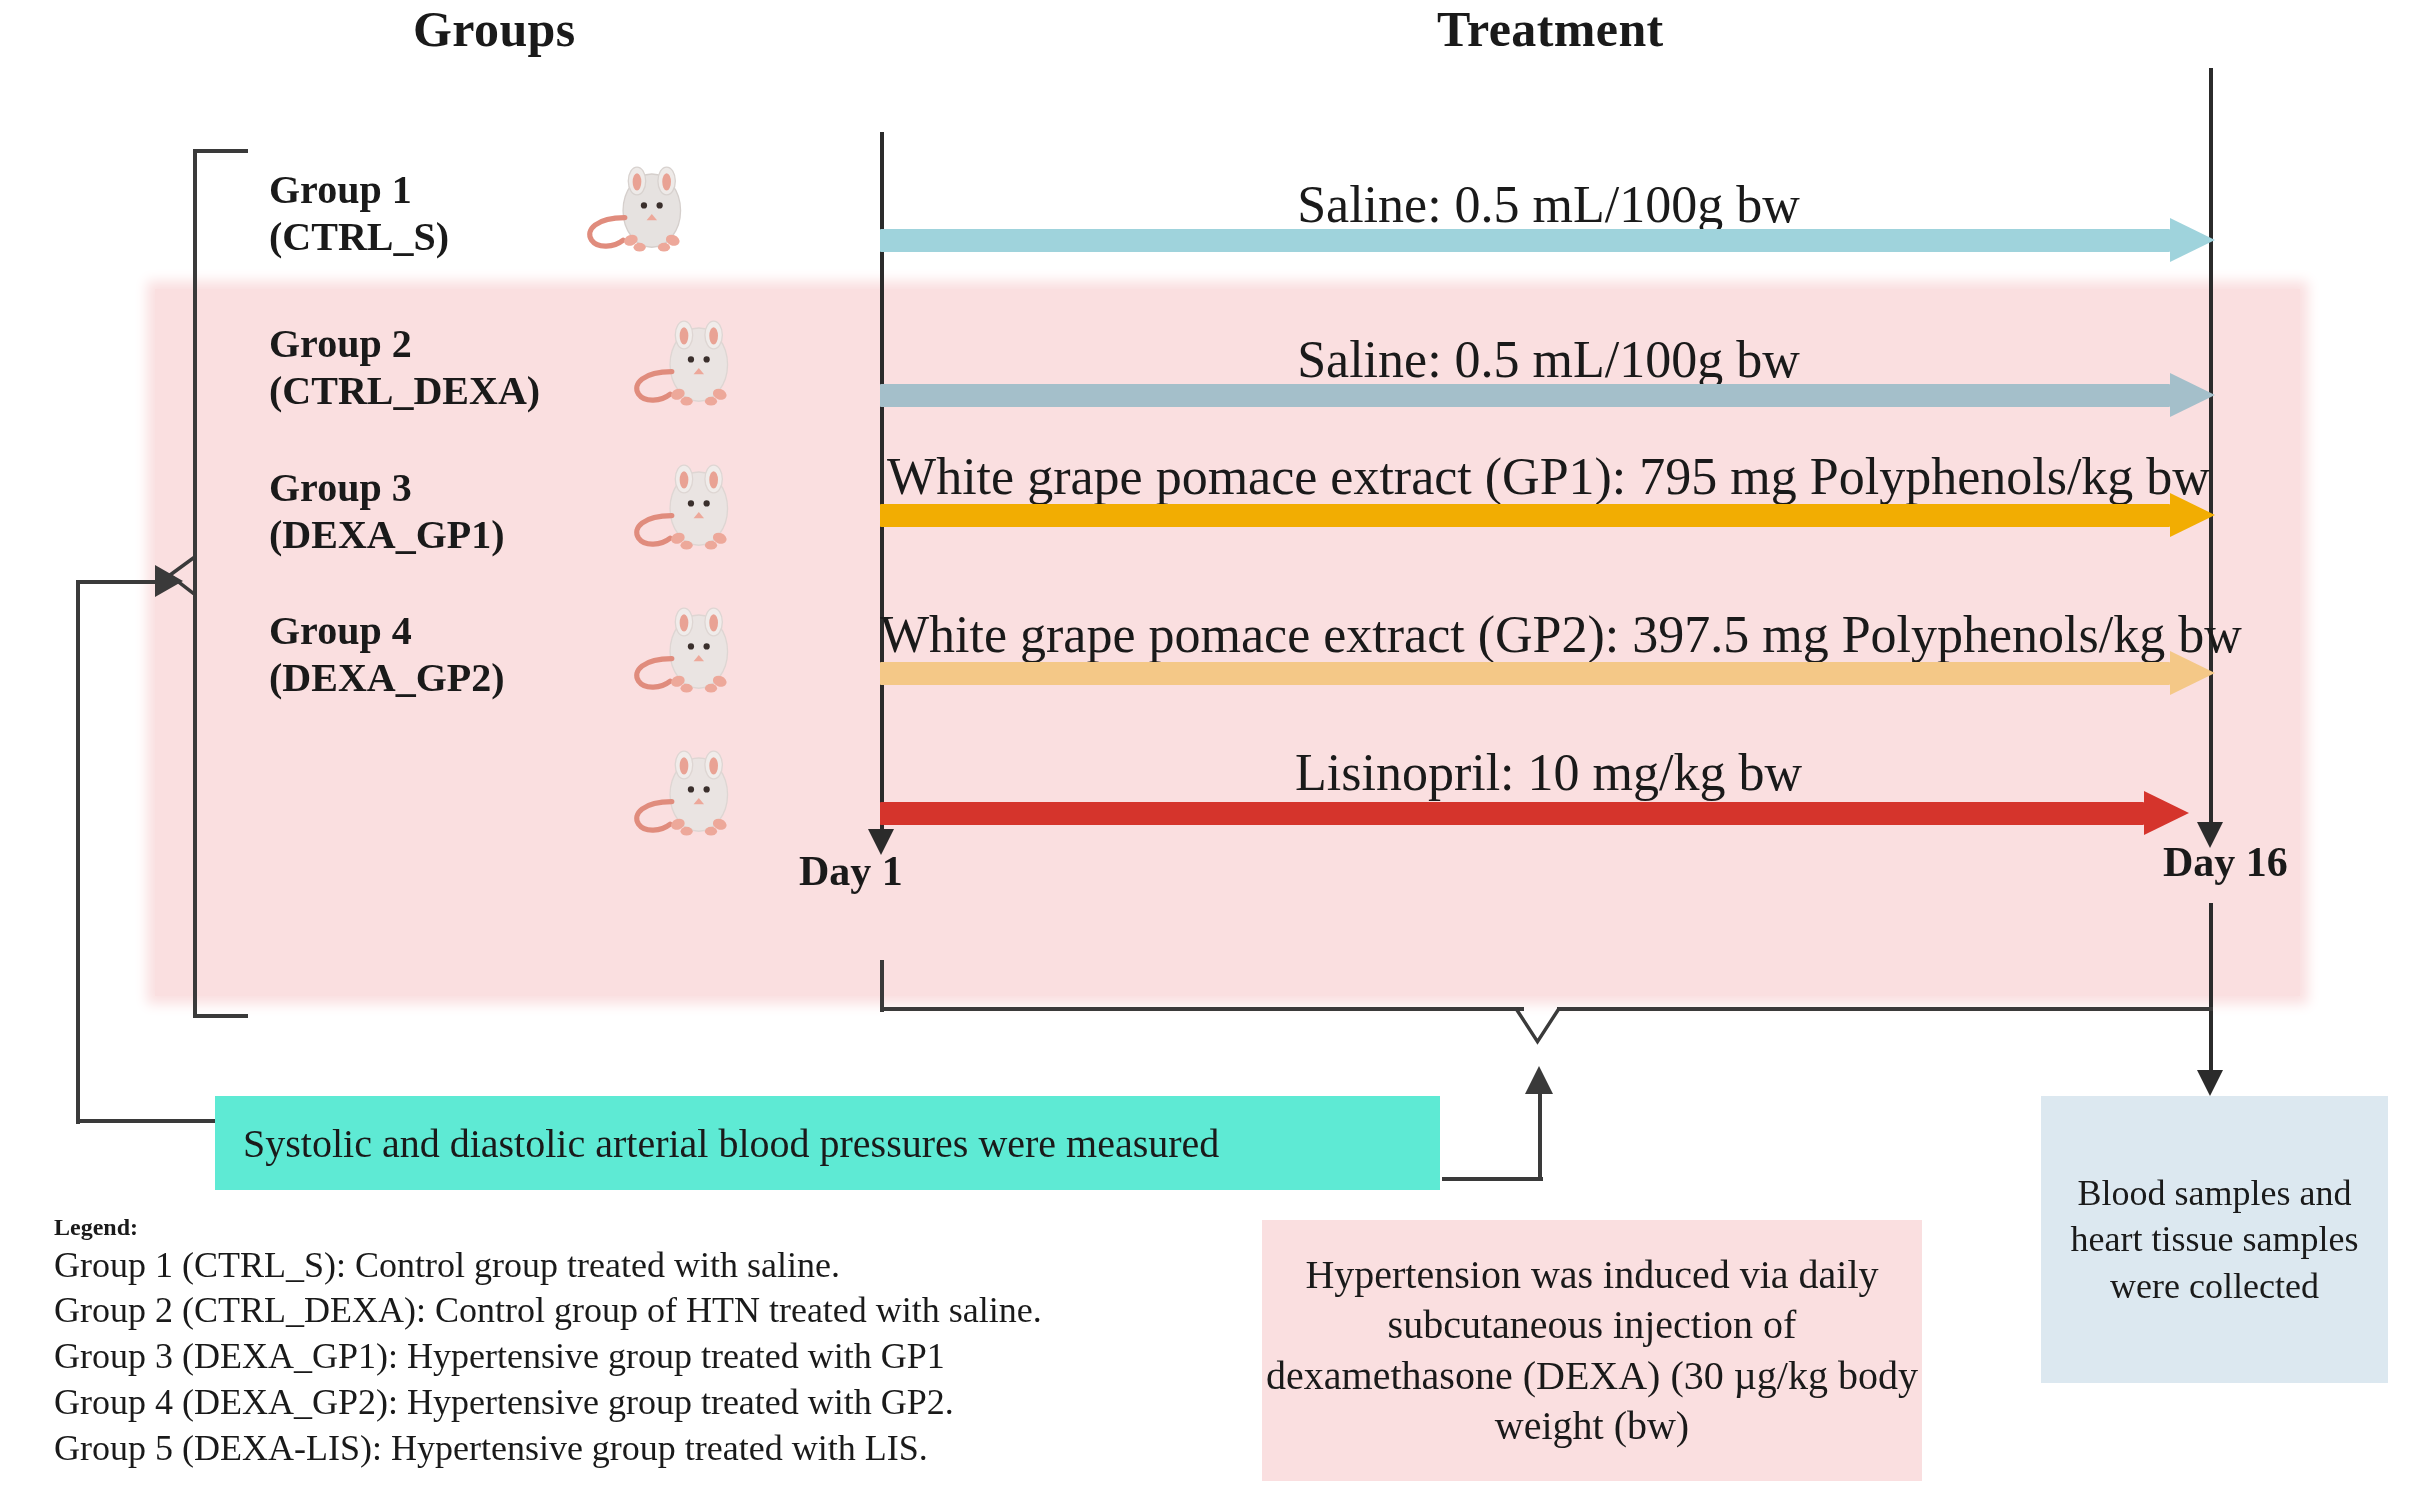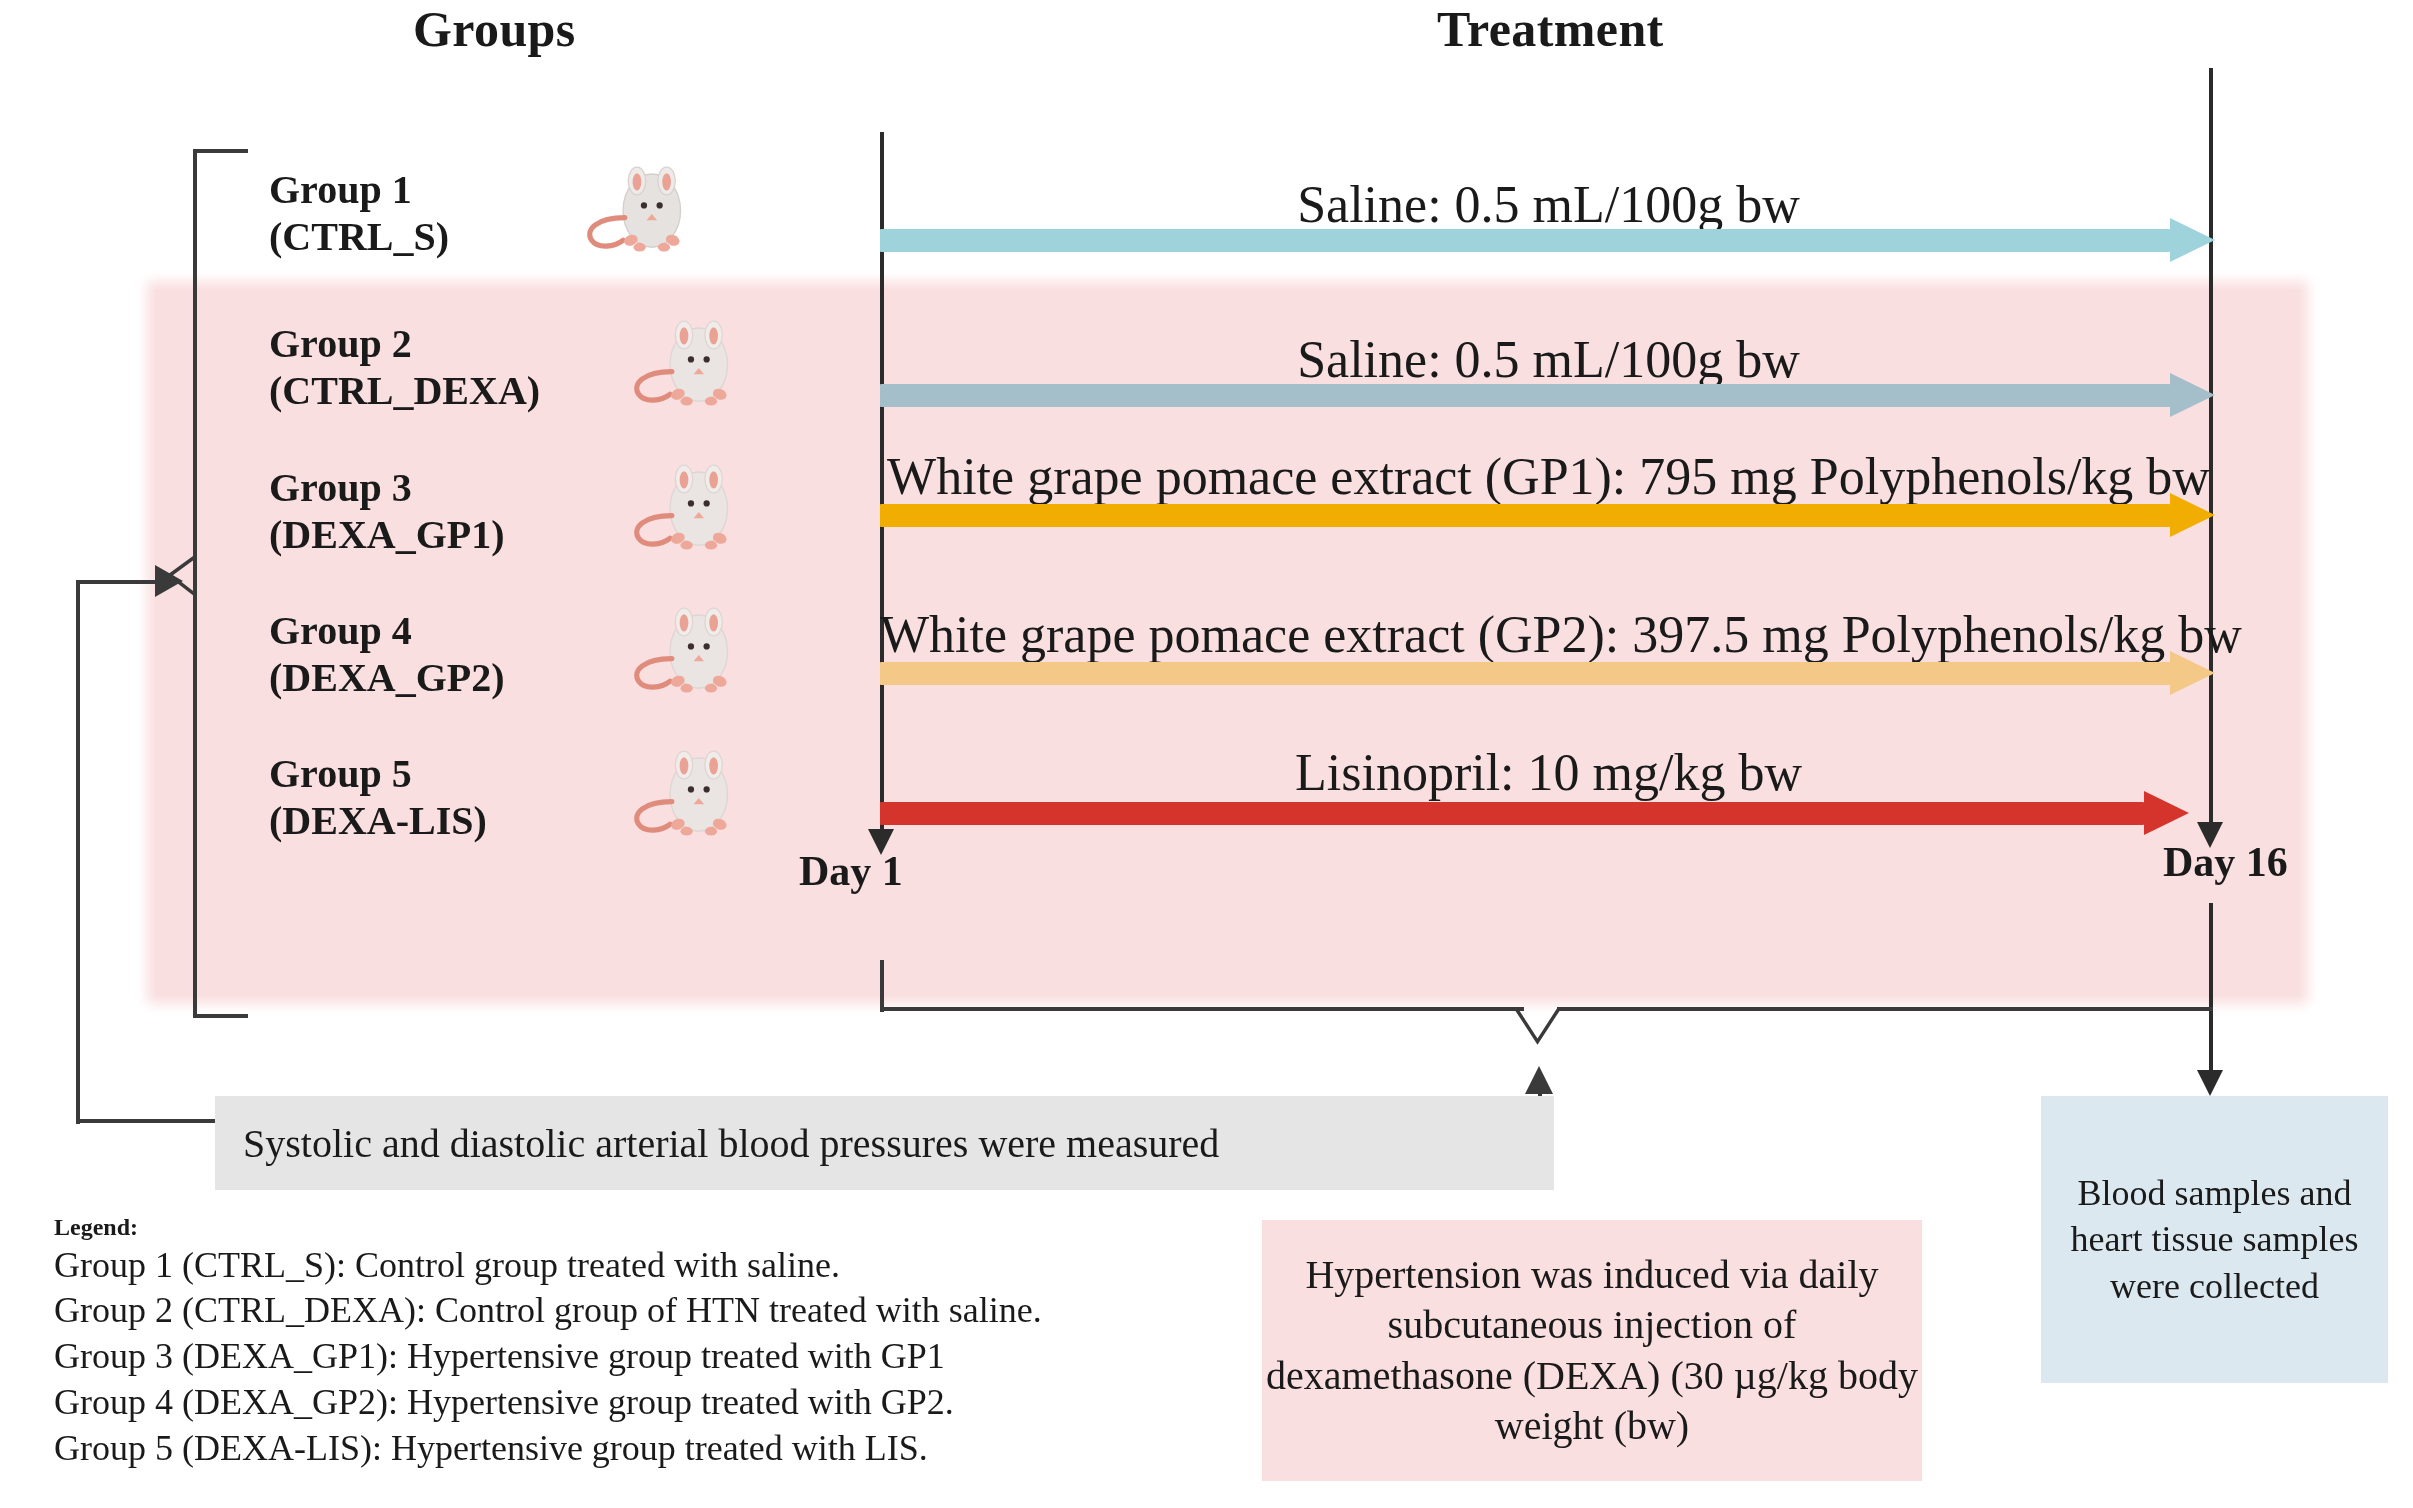--- a/index.html
+++ b/index.html
@@ -131,22 +131,22 @@
   #bp-up-head{
     position:absolute;left:1525px;top:1066px;width:0;height:0;
     border-left:14px solid transparent;border-right:14px solid transparent;
     border-bottom:28px solid #3a3a3a;
   }
   #bp-up-h{position:absolute;left:1442px;top:1177px;width:101px;height:4.3px;background:#3a3a3a;}
 
   
   .box{position:absolute;}
   #bp-box{
-    left:215px;top:1096px;width:1339px;height:94px;
-    background:#e5e5e5;
+    left:215px;top:1096px;width:1225px;height:94px;
+    background:#5eead4;
     display:flex;align-items:center;
   }
   #bp-box .btext{font-size:40px;padding-left:28px;white-space:nowrap;}
 
   #blood-box{
     left:2041px;top:1096px;width:347px;height:287px;
     background:#dce8f0;
     display:flex;align-items:center;justify-content:center;
     text-align:center;
   }
@@ -279,24 +279,20 @@
         <path d="M95 62 l-6 7 h12 z" fill="#eda89a"></path>
         <ellipse cx="71" cy="92" rx="8" ry="6" fill="#eda89a" transform="rotate(-20 71 92)"></ellipse>
         <ellipse cx="119" cy="92" rx="8" ry="6" fill="#eda89a" transform="rotate(20 119 92)"></ellipse>
         <ellipse cx="81" cy="100" rx="7" ry="5" fill="#eda89a"></ellipse>
         <ellipse cx="109" cy="100" rx="7" ry="5" fill="#eda89a"></ellipse>
       </svg>
     </div>
   </div>
 
   <div class="grow" style="top:751px">
-    <div class="glabel">
-      <div>Group 5</div>
-      <div>(DEXA-LIS)</div>
-    </div>
     <div class="rat" style="left:347px">
       <svg viewBox="0 0 148 110">
         <ellipse cx="95" cy="58" rx="33" ry="42" fill="#eae4e2" stroke="#ded6d3" stroke-width="1.5"></ellipse>
         <path d="M64 66 C32 66 18 80 26 92 C33 102 52 100 62 92" fill="none" stroke="#e08c7d" stroke-width="6" stroke-linecap="round"></path>
         <ellipse cx="78" cy="24" rx="10" ry="16" fill="#f0ecea" stroke="#ded6d3" stroke-width="1.5"></ellipse>
         <ellipse cx="112" cy="24" rx="10" ry="16" fill="#f0ecea" stroke="#ded6d3" stroke-width="1.5"></ellipse>
         <ellipse cx="78" cy="25" rx="5" ry="10" fill="#e9a294"></ellipse>
         <ellipse cx="112" cy="25" rx="5" ry="10" fill="#e9a294"></ellipse>
         <circle cx="86" cy="52" r="3.6" fill="#3a2f2c"></circle>
         <circle cx="104" cy="52" r="3.6" fill="#3a2f2c"></circle>

